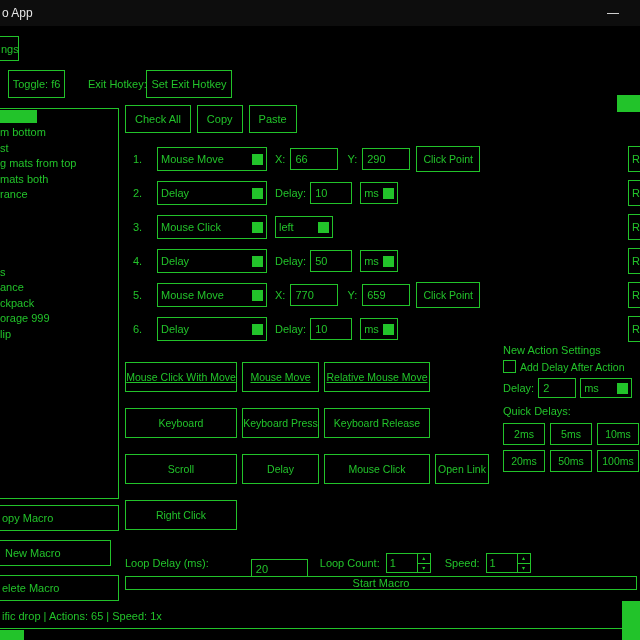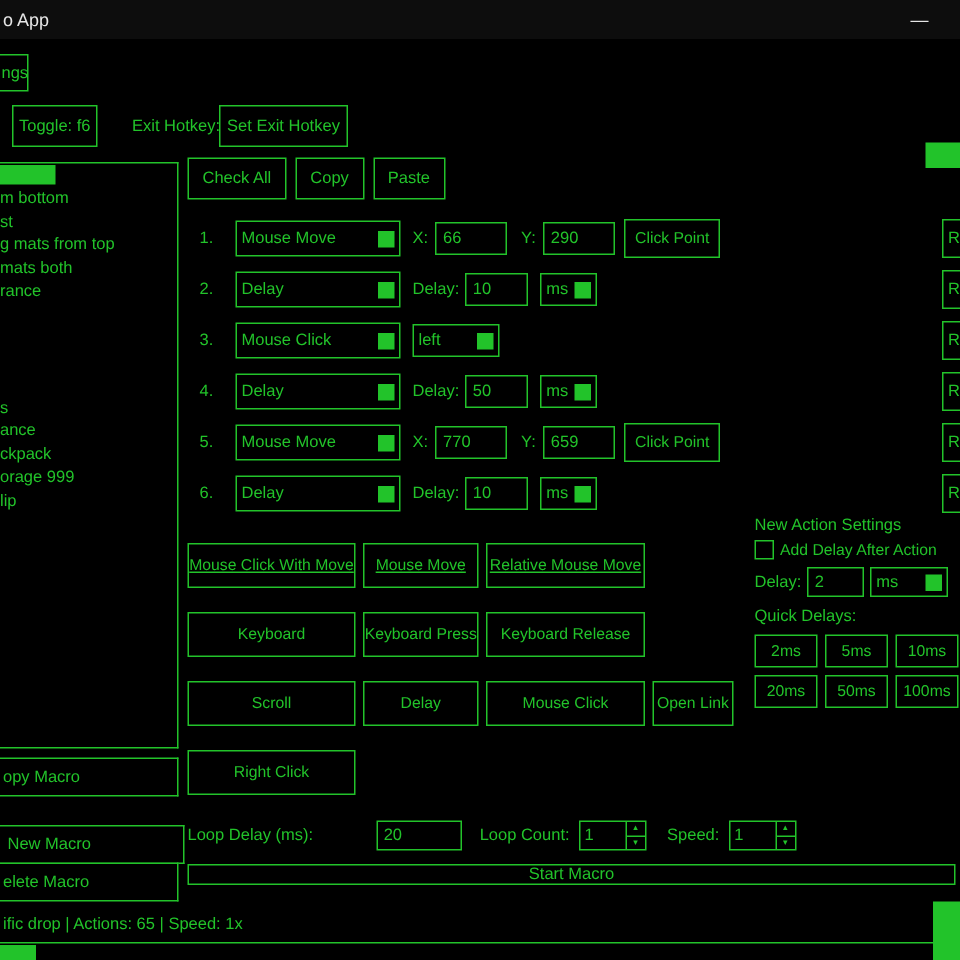--- a/index.html
+++ b/index.html
@@ -66,21 +66,21 @@
   <div class="item"></div>
   <div class="item"></div>
   <div class="item">s</div>
   <div class="item">ance</div>
   <div class="item">ckpack</div>
   <div class="item">orage 999</div>
   <div class="item">lip</div>
 </div>
 
 <div class="btn left abs" style="left:0;top:505px;width:119px;height:26px;border-left:none;padding-left:2px;">opy Macro</div>
-<div class="btn left abs" style="left:0;top:540px;width:123px;height:26px;border-left:none;padding-left:5px;margin-top:10px;">New Macro</div>
+<div class="btn left abs" style="left:0;top:540px;width:111px;height:26px;border-left:none;padding-left:5px;">New Macro</div>
 <div class="btn left abs" style="left:0;top:575px;width:119px;height:26px;border-left:none;padding-left:2px;">elete Macro</div>
 
 <div class="abs" style="left:125px;top:105px;display:flex;gap:6px;">
   <div class="btn" style="height:28px;padding:0 9px;">Check All</div>
   <div class="btn" style="height:28px;padding:0 9px;">Copy</div>
   <div class="btn" style="height:28px;padding:0 9px;">Paste</div>
 </div>
 
 <div class="abs" style="left:125px;top:146px;width:515px;">
 
@@ -212,21 +212,21 @@
     <div class="btn qd">5ms</div>
     <div class="btn qd">10ms</div>
     <div class="btn qd">20ms</div>
     <div class="btn qd">50ms</div>
     <div class="btn qd">100ms</div>
   </div>
 </div>
 
 <div class="abs" style="left:125px;top:547px;display:flex;align-items:center;">
   <span class="lbl">Loop Delay (ms):</span>
-  <div class="input" style="width:57px;height:20px;margin-left:42px;">20</div>
+  <div class="input" style="width:57px;height:20px;margin-left:42px;margin-top:12px;">20</div>
   <span class="lbl" style="margin-left:12px;">Loop Count:</span>
   <div class="spinner" style="margin-left:6px;">
     <span class="spin-val">1</span>
     <span class="spin-btns">
         <span class="up">▴</span>
         <span class="dn">▾</span>
       </span>
   </div>
   <span class="lbl" style="margin-left:14px;">Speed:</span>
   <div class="spinner" style="margin-left:6px;">

